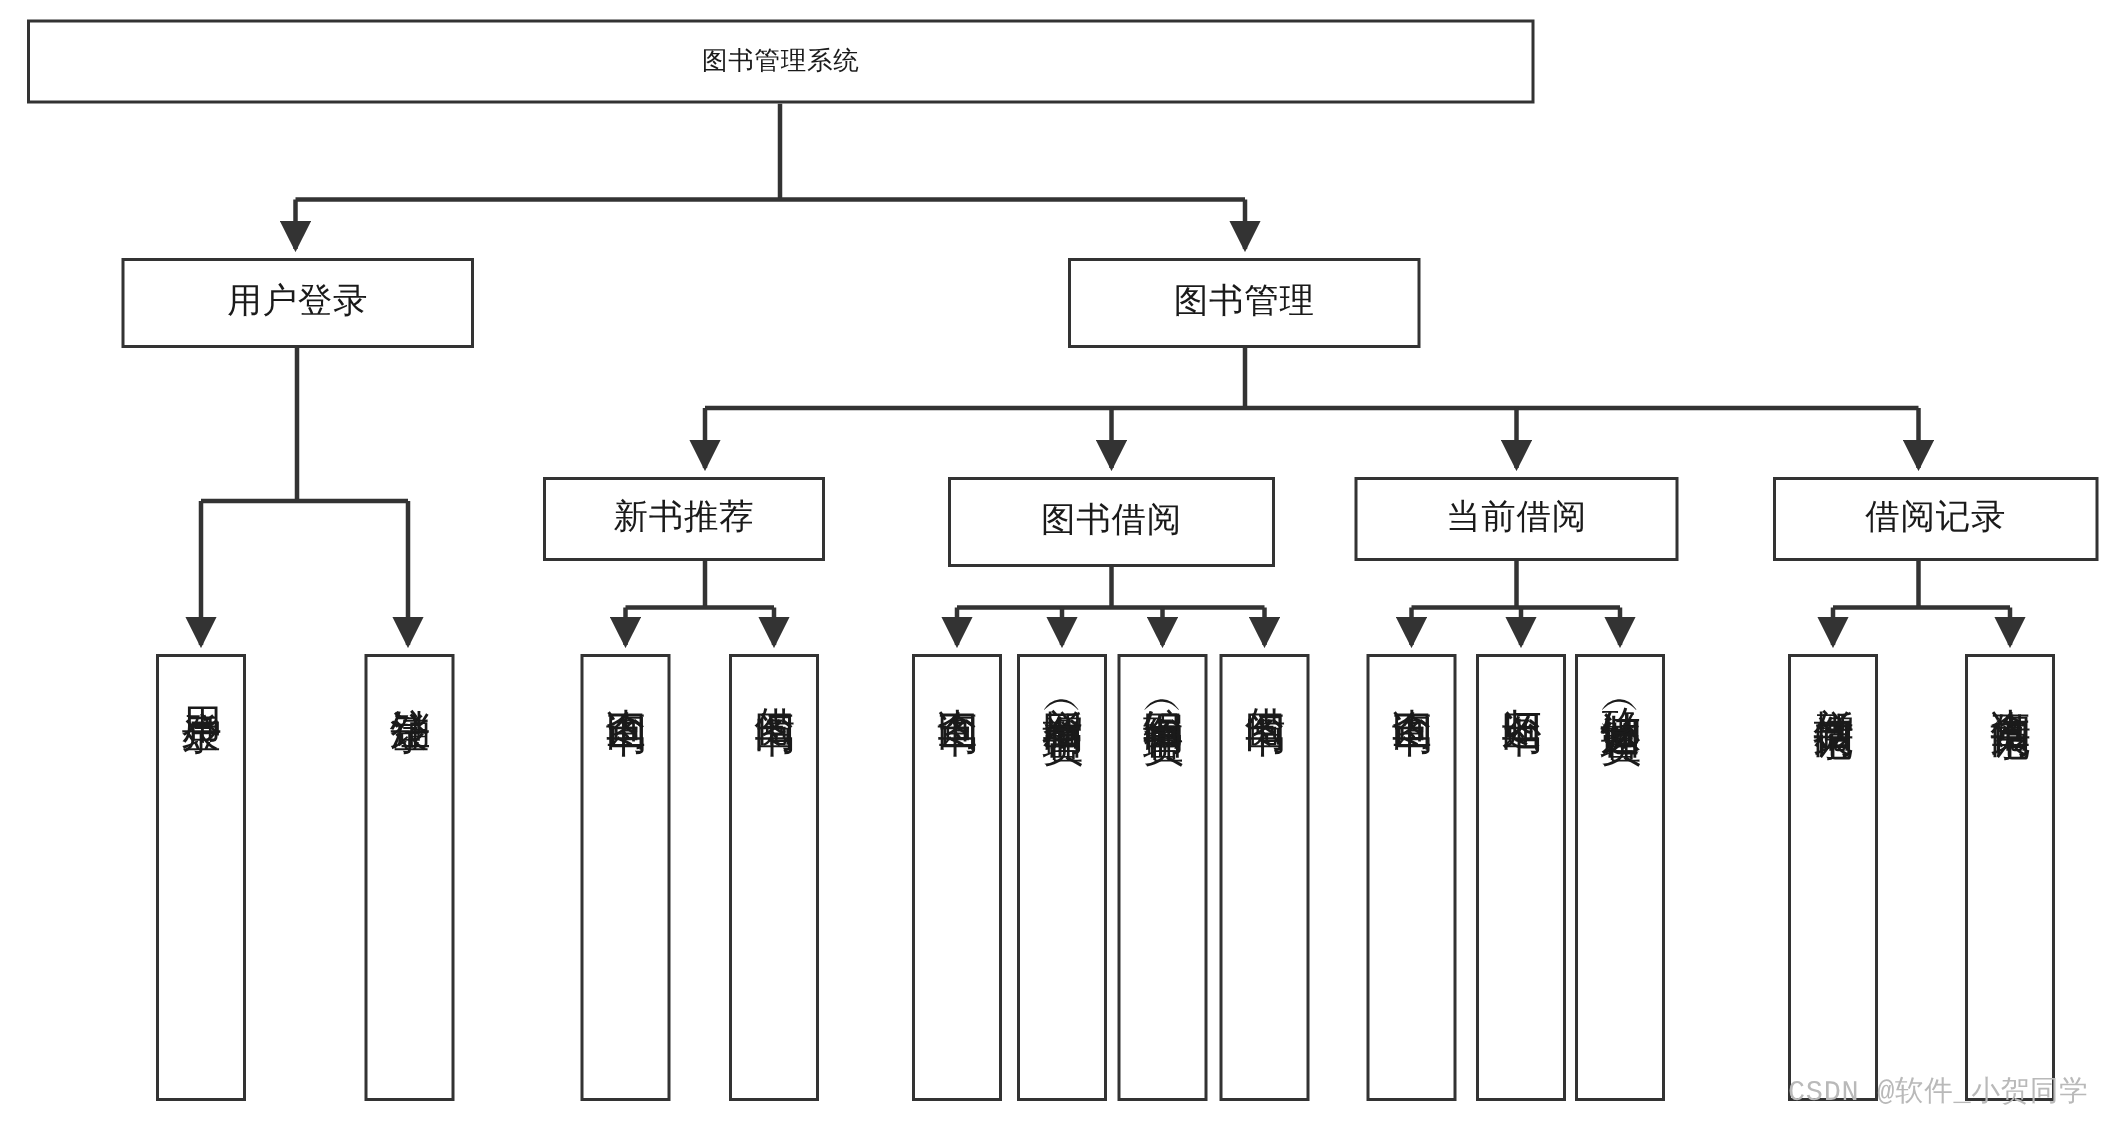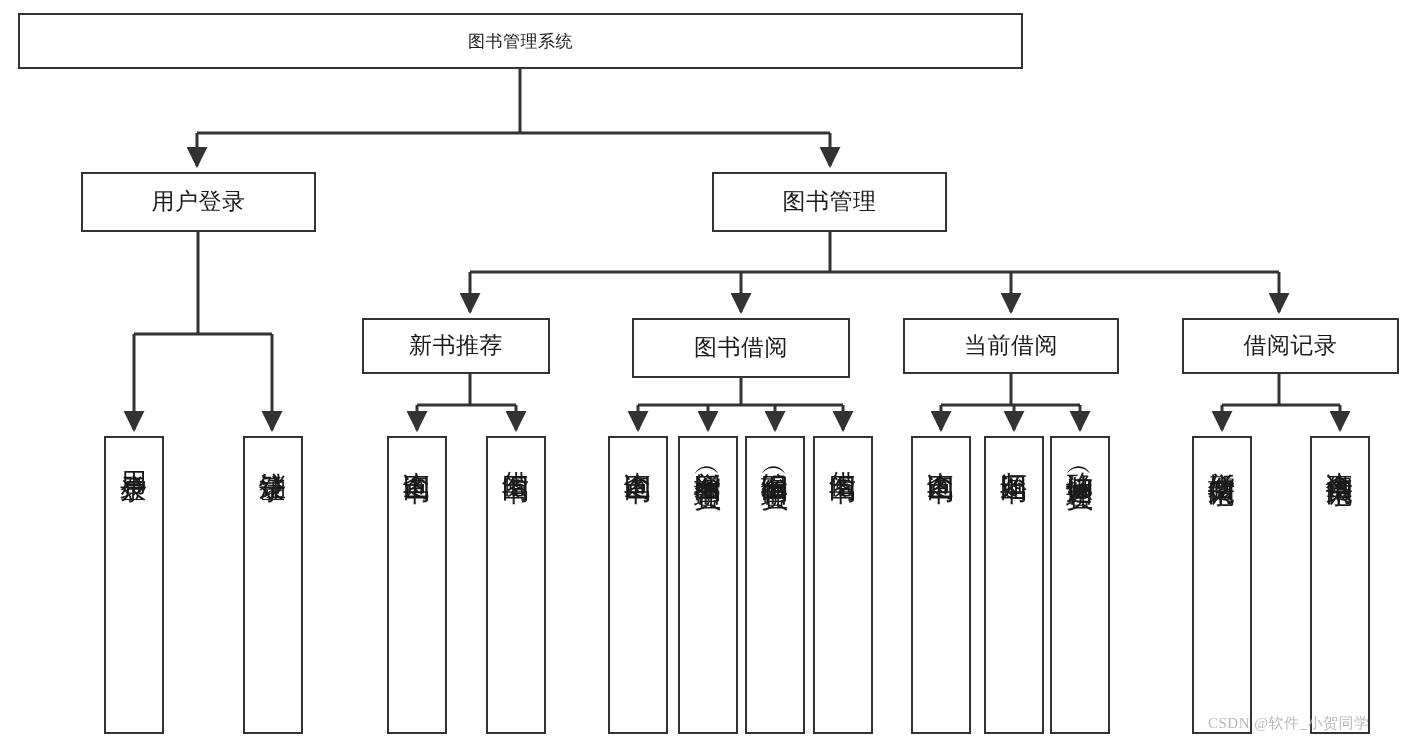--- a/index.html
+++ b/index.html
@@ -51,26 +51,25 @@
   .vert .vtext {
     writing-mode: vertical-rl;
     text-orientation: upright;
     font-size: 27px;
     line-height: 1.08;
     letter-spacing: 2px;
     white-space: nowrap;
   }
   .watermark {
     position: absolute;
-    font-size: 15px;
+    font-size: 19px;
     color: #b9b9b9;
     letter-spacing: 0.5px;
     white-space: nowrap;
-    font-family: Liberation Serif, serif;
-    padding-left: 16px;
+    font-family: Liberation Mono, monospace;
   }
 </style>
 </head>
 <body>
 
 <div id="canvas">
 
   <svg id="wires" viewBox="0 0 1405 747" xmlns="http://www.w3.org/2000/svg">
     <defs>
       <marker id="arrow" viewBox="0 0 10 10" refX="9" refY="5" markerWidth="7" markerHeight="7" orient="auto-start-reverse">

